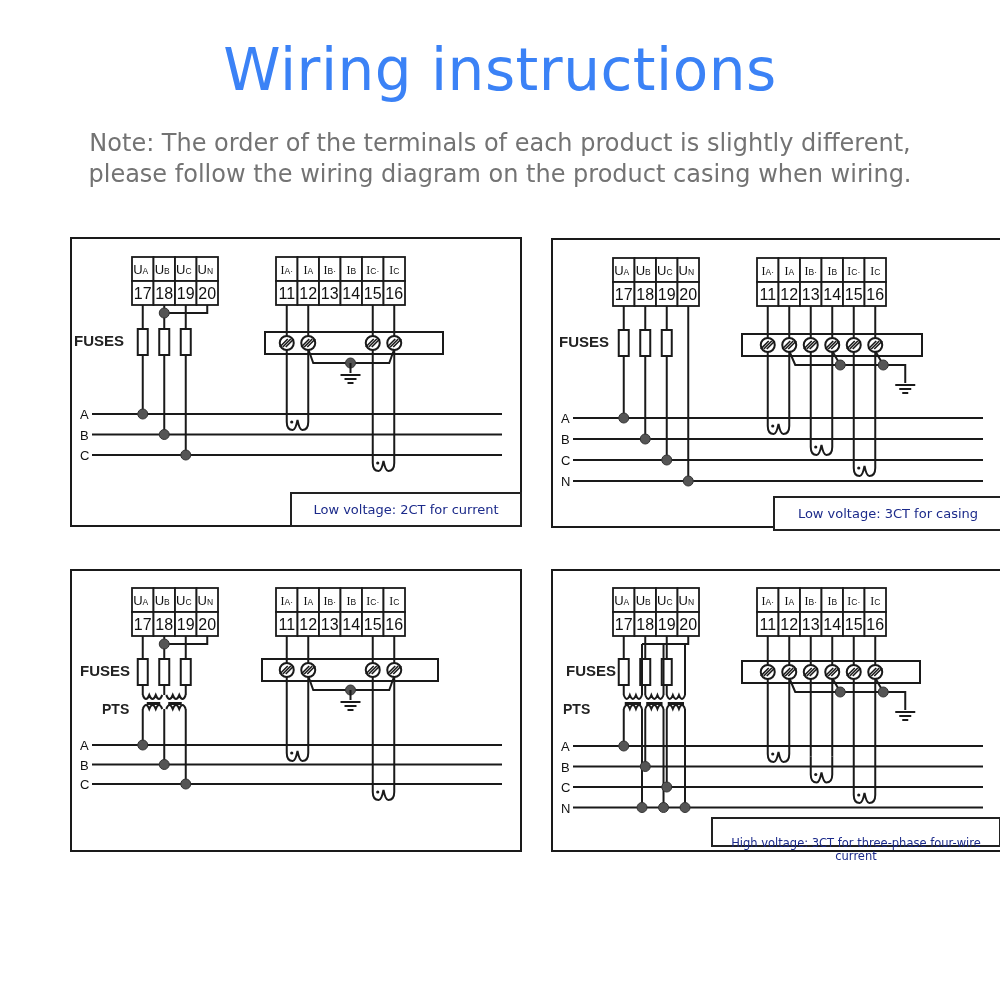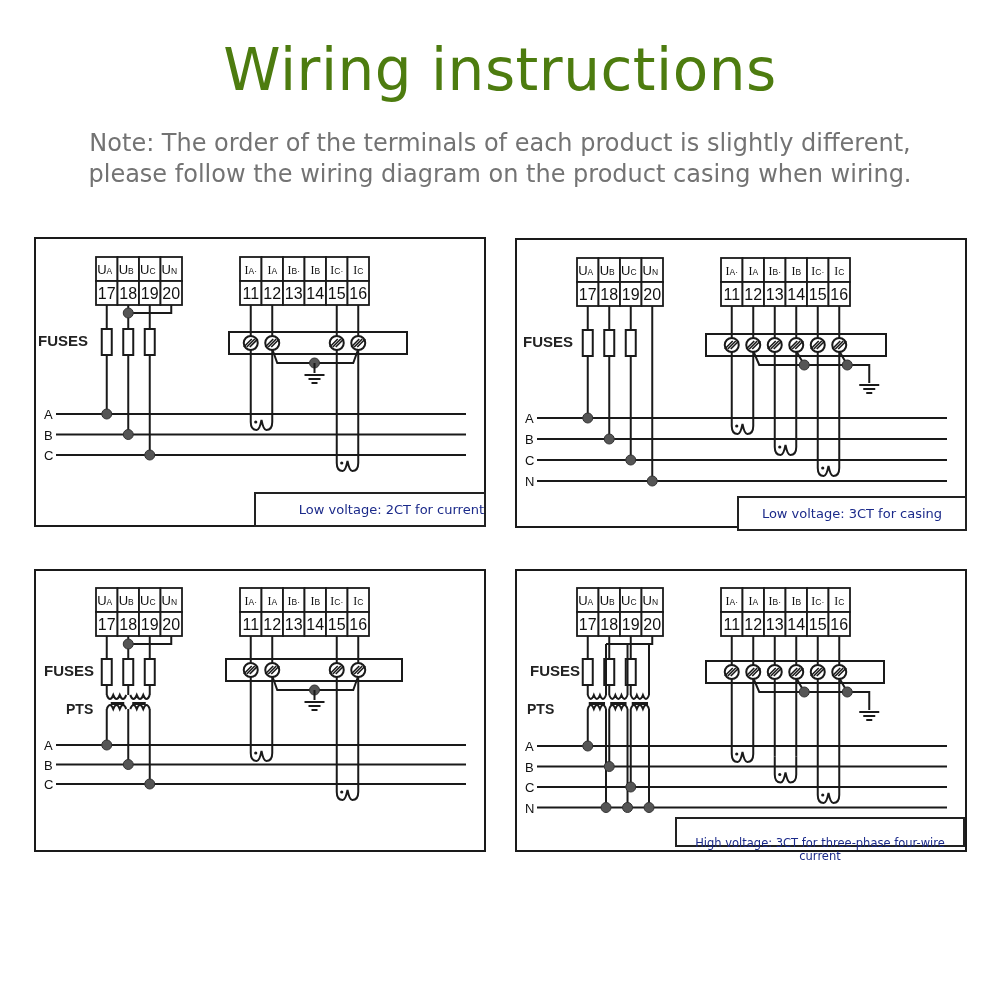--- a/index.html
+++ b/index.html
@@ -1,19 +1,19 @@
 <!DOCTYPE html>
 <html><head>
 <meta charset="utf-8">
 <style>
   html,body{margin:0;padding:0;background:#fff;}
   body{width:1000px;height:1000px;position:relative;overflow:hidden;font-family:"DejaVu Sans",sans-serif;}
-  .title{position:absolute;left:0;top:36px;width:1000px;text-align:center;color:#4d7c0f;font-size:58px;font-family:"DejaVu Sans",sans-serif;letter-spacing:0.5px;}
+  .title{position:absolute;left:0;top:36px;width:1000px;text-align:center;color:#3b82f6;font-size:58px;font-family:"DejaVu Sans",sans-serif;letter-spacing:0.5px;}
   .note{position:absolute;left:0;top:128px;width:1000px;text-align:center;color:#737373;font-size:24px;line-height:31px;font-family:"DejaVu Sans",sans-serif;}
-  .panel{position:absolute;}
+  .panel{position:absolute;margin-left:36px;}
   .panel svg{position:absolute;left:0;top:0;overflow:visible;}
   .caption{position:absolute;border:2px solid #222;background:#fff;color:#1b2a8a;text-align:center;font-family:"DejaVu Sans",sans-serif;}
 </style>
 </head>
 <body>
 
 <div class="title">Wiring instructions</div>
 <div class="note">
   <div>Note: The order of the terminals of each product is slightly different,</div>
   <div>please follow the wiring diagram on the product casing when wiring.</div>
@@ -122,21 +122,21 @@
       </g>
       <path d="M216.75,167 L216.75,185 Q216.75,193 222.75,193 Q225.5,193 227.5,183 Q229.5,193 232.25,193 Q238.25,193 238.25,185 L238.25,167" stroke="#1a1a1a" stroke-width="2" fill="none"></path>
       <circle cx="221.75" cy="185" r="1.6" fill="#1a1a1a"></circle>
       <path d="M302.75,208 L302.75,226 Q302.75,234 308.75,234 Q311.5,234 313.5,224 Q315.5,234 318.25,234 Q324.25,234 324.25,226 L324.25,208" stroke="#1a1a1a" stroke-width="2" fill="none"></path>
       <circle cx="307.75" cy="226" r="1.6" fill="#1a1a1a"></circle>
       <line x1="216.75" y1="113" x2="216.75" y2="167" stroke="#1a1a1a" stroke-width="2" fill="none"></line>
       <line x1="238.25" y1="113" x2="238.25" y2="167" stroke="#1a1a1a" stroke-width="2" fill="none"></line>
       <line x1="302.75" y1="113" x2="302.75" y2="208" stroke="#1a1a1a" stroke-width="2" fill="none"></line>
       <line x1="324.25" y1="113" x2="324.25" y2="208" stroke="#1a1a1a" stroke-width="2" fill="none"></line>
     </svg>
-  <div class="caption" style="left:220px;top:255px;width:228px;height:31px;line-height:31px;font-size:13px;text-align:right;">Low voltage: 2CT for current</div>
+  <div class="caption" style="left:220px;top:255px;width:228px;height:31px;line-height:31px;font-size:13px;">Low voltage: 2CT for current</div>
 </div>
 
 <div class="panel" id="panel-1" style="left:515px;top:238px;width:452px;height:290px;">
   <svg id="svg-1" width="452" height="290">
       <rect x="1" y="1" width="450" height="288" fill="#fff" stroke="#1a1a1a" stroke-width="2"></rect>
       <rect x="62" y="20" width="21.5" height="24" fill="#fff" stroke="#1a1a1a" stroke-width="1.8"></rect>
       <text x="70.75" y="37" text-anchor="middle" font-size="13" font-family="&quot;Liberation Sans&quot;,sans-serif" fill="#111">U<tspan font-size="8.5">A</tspan></text>
       <rect x="62" y="44" width="21.5" height="24" fill="#fff" stroke="#1a1a1a" stroke-width="1.8"></rect>
       <text x="72.75" y="62" text-anchor="middle" font-size="16" font-family="&quot;Liberation Sans&quot;,sans-serif" fill="#111">17</text>
       <rect x="83.5" y="20" width="21.5" height="24" fill="#fff" stroke="#1a1a1a" stroke-width="1.8"></rect>

